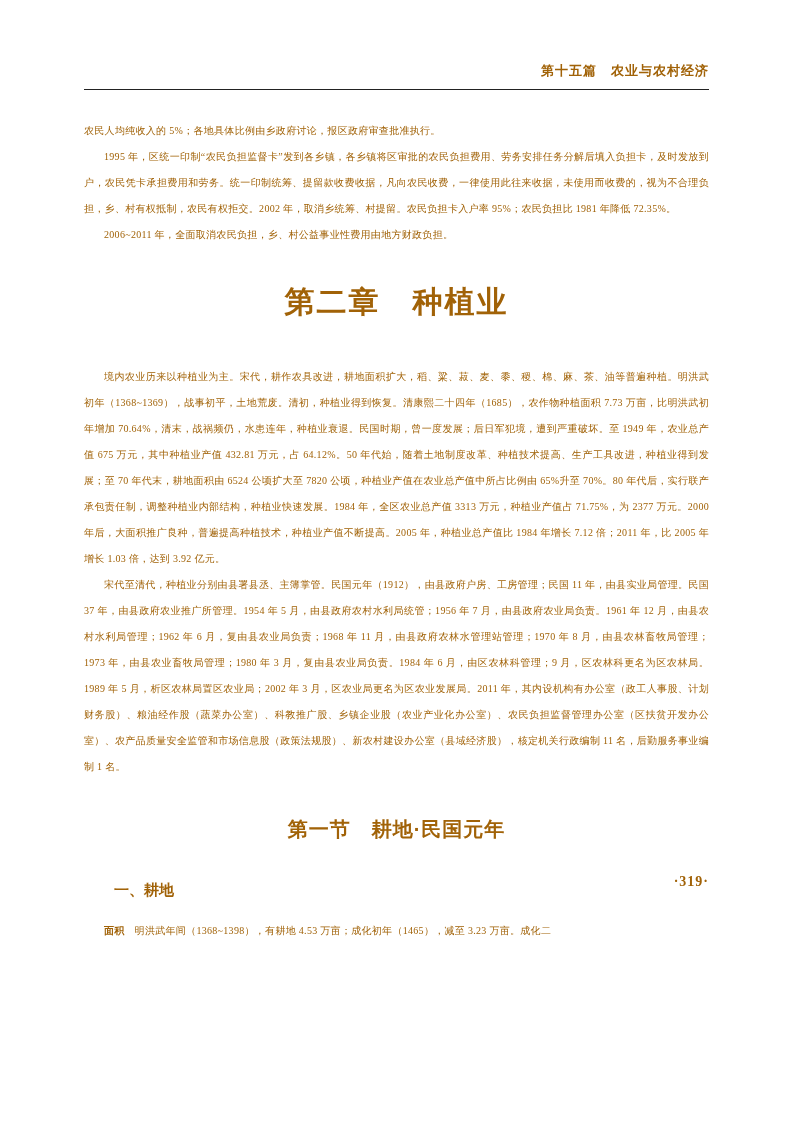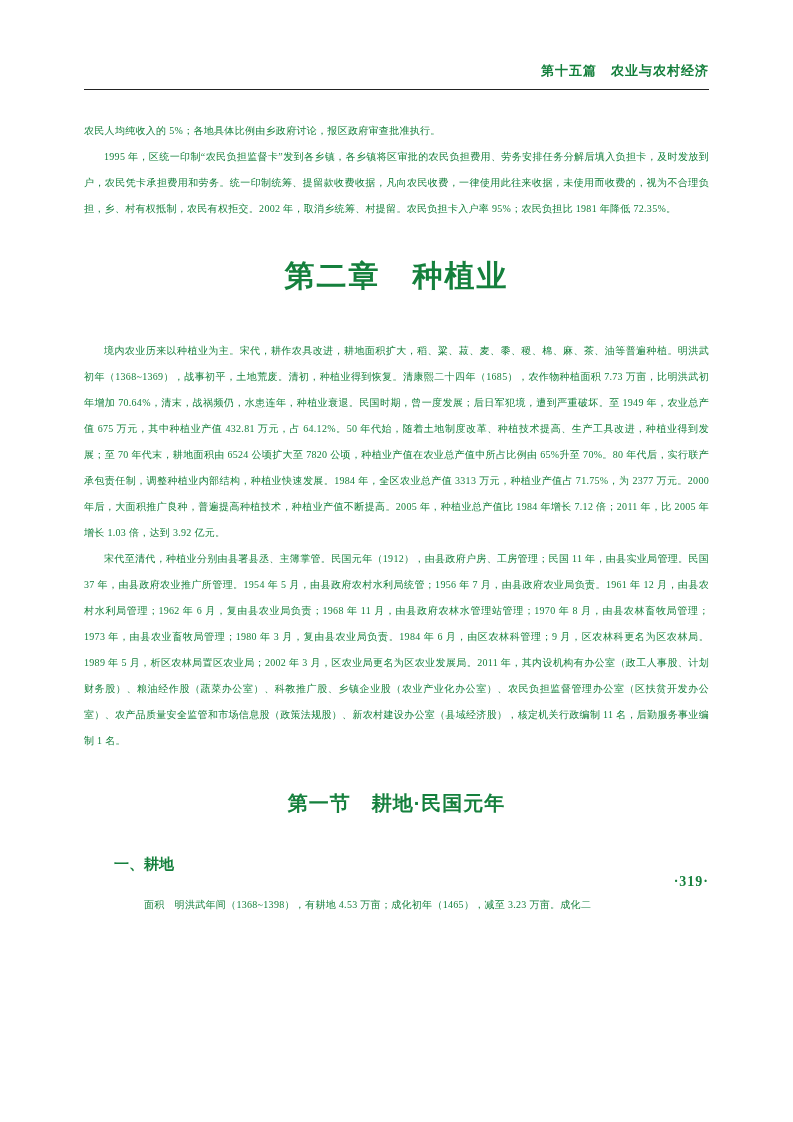--- a/index.html
+++ b/index.html
@@ -5,21 +5,21 @@
   html, body { margin: 0; padding: 0; background: #ffffff; }
   .page {
     width: 793px;
     height: 963px;
     margin: 0 auto;
     background: #ffffff;
     box-sizing: border-box;
     padding: 62px 84px 0 84px;
     position: relative;
     font-family: "Liberation Serif", "DejaVu Serif", serif;
-    color: #15803d;
+    color: #a16207;
     overflow: hidden;
   }
   .running-head {
     text-align: right;
     font-size: 13px;
     font-weight: bold;
     letter-spacing: 1px;
     padding-bottom: 9px;
     border-bottom: 1.5px solid #222222;
   }
@@ -53,23 +53,22 @@
   .subsection {
     font-family: Liberation Sans, sans-serif;
     font-size: 15px;
     font-weight: bold;
     margin: 0 0 20px 0;
     line-height: 16px;
     text-indent: 2em;
   }
   .term {
     font-family: "Liberation Sans", "DejaVu Sans", sans-serif;
-    font-weight: normal;
+    font-weight: bold;
     margin-right: 1em;
-    margin-left: 40px;
   }
   .page-number {
     position: absolute;
     right: 84px;
     bottom: 73px;
     font-size: 14px;
     font-weight: bold;
     letter-spacing: 1px;
   }
 </style>
@@ -83,20 +82,21 @@
       <span>第十五篇　农业与农村经济</span>
     </div>
   </header>
 
   <main class="content">
 
     <p>农民人均纯收入的 5%；各地具体比例由乡政府讨论，报区政府审查批准执行。</p>
 
     <p class="indent">1995 年，区统一印制“农民负担监督卡”发到各乡镇，各乡镇将区审批的农民负担费用、劳务安排任务分解后填入负担卡，及时发放到户，农民凭卡承担费用和劳务。统一印制统筹、提留款收费收据，凡向农民收费，一律使用此往来收据，未使用而收费的，视为不合理负担，乡、村有权抵制，农民有权拒交。2002 年，取消乡统筹、村提留。农民负担卡入户率 95%；农民负担比 1981 年降低 72.35%。</p>
 
+    <p class="indent">2006~2011 年，全面取消农民负担，乡、村公益事业性费用由地方财政负担。</p>
 
     <h1 class="chapter-title">第二章　种植业</h1>
 
     <p class="indent">境内农业历来以种植业为主。宋代，耕作农具改进，耕地面积扩大，稻、粱、菽、麦、黍、稷、棉、麻、茶、油等普遍种植。明洪武初年（1368~1369），战事初平，土地荒废。清初，种植业得到恢复。清康熙二十四年（1685），农作物种植面积 7.73 万亩，比明洪武初年增加 70.64%，清末，战祸频仍，水患连年，种植业衰退。民国时期，曾一度发展；后日军犯境，遭到严重破坏。至 1949 年，农业总产值 675 万元，其中种植业产值 432.81 万元，占 64.12%。50 年代始，随着土地制度改革、种植技术提高、生产工具改进，种植业得到发展；至 70 年代末，耕地面积由 6524 公顷扩大至 7820 公顷，种植业产值在农业总产值中所占比例由 65%升至 70%。80 年代后，实行联产承包责任制，调整种植业内部结构，种植业快速发展。1984 年，全区农业总产值 3313 万元，种植业产值占 71.75%，为 2377 万元。2000 年后，大面积推广良种，普遍提高种植技术，种植业产值不断提高。2005 年，种植业总产值比 1984 年增长 7.12 倍；2011 年，比 2005 年增长 1.03 倍，达到 3.92 亿元。</p>
 
     <p class="indent">宋代至清代，种植业分别由县署县丞、主簿掌管。民国元年（1912），由县政府户房、工房管理；民国 11 年，由县实业局管理。民国 37 年，由县政府农业推广所管理。1954 年 5 月，由县政府农村水利局统管；1956 年 7 月，由县政府农业局负责。1961 年 12 月，由县农村水利局管理；1962 年 6 月，复由县农业局负责；1968 年 11 月，由县政府农林水管理站管理；1970 年 8 月，由县农林畜牧局管理；1973 年，由县农业畜牧局管理；1980 年 3 月，复由县农业局负责。1984 年 6 月，由区农林科管理；9 月，区农林科更名为区农林局。1989 年 5 月，析区农林局置区农业局；2002 年 3 月，区农业局更名为区农业发展局。2011 年，其内设机构有办公室（政工人事股、计划财务股）、粮油经作股（蔬菜办公室）、科教推广股、乡镇企业股（农业产业化办公室）、农民负担监督管理办公室（区扶贫开发办公室）、农产品质量安全监管和市场信息股（政策法规股）、新农村建设办公室（县域经济股），核定机关行政编制 11 名，后勤服务事业编制 1 名。</p>
 
     <h2 class="section-title">第一节　耕地·民国元年</h2>
 
     <h3 class="subsection">一、耕地</h3>

